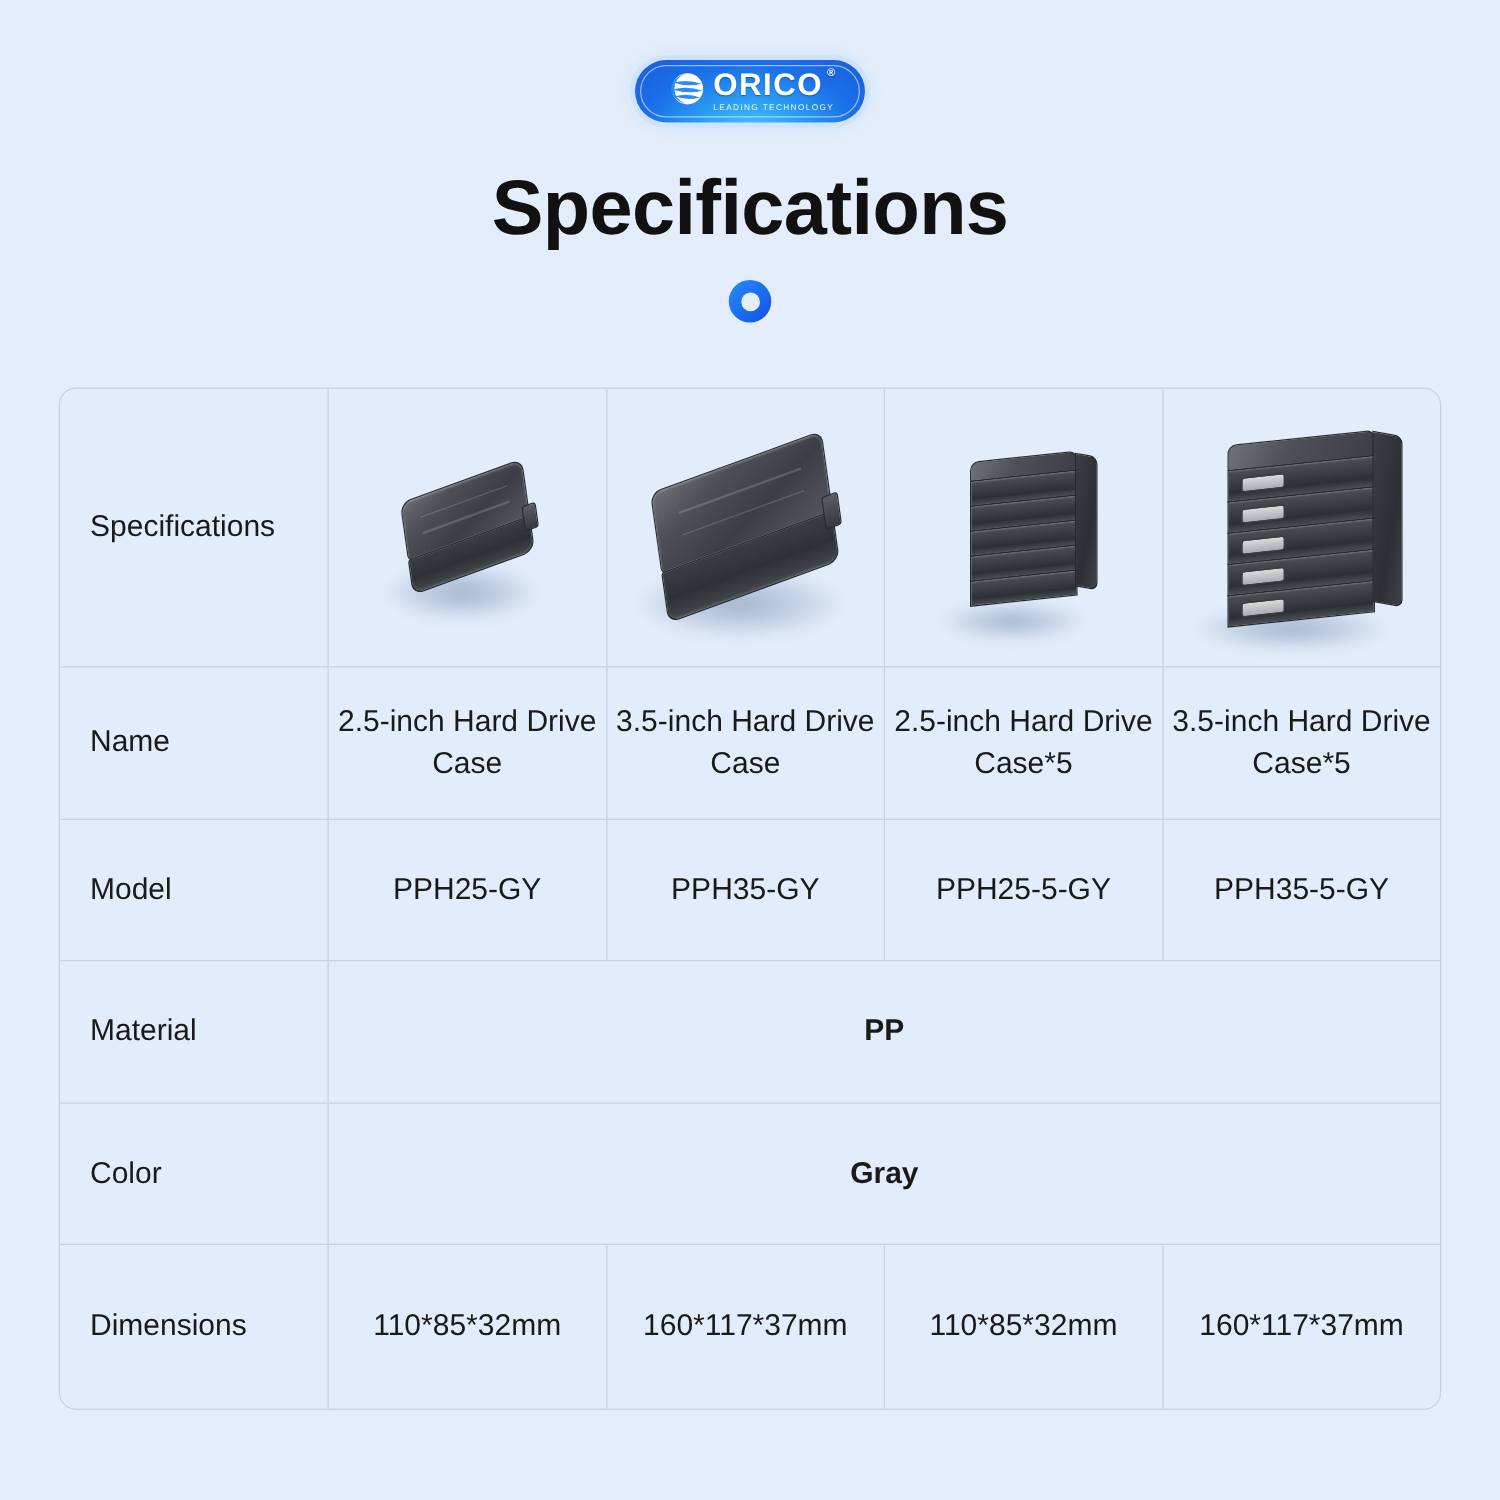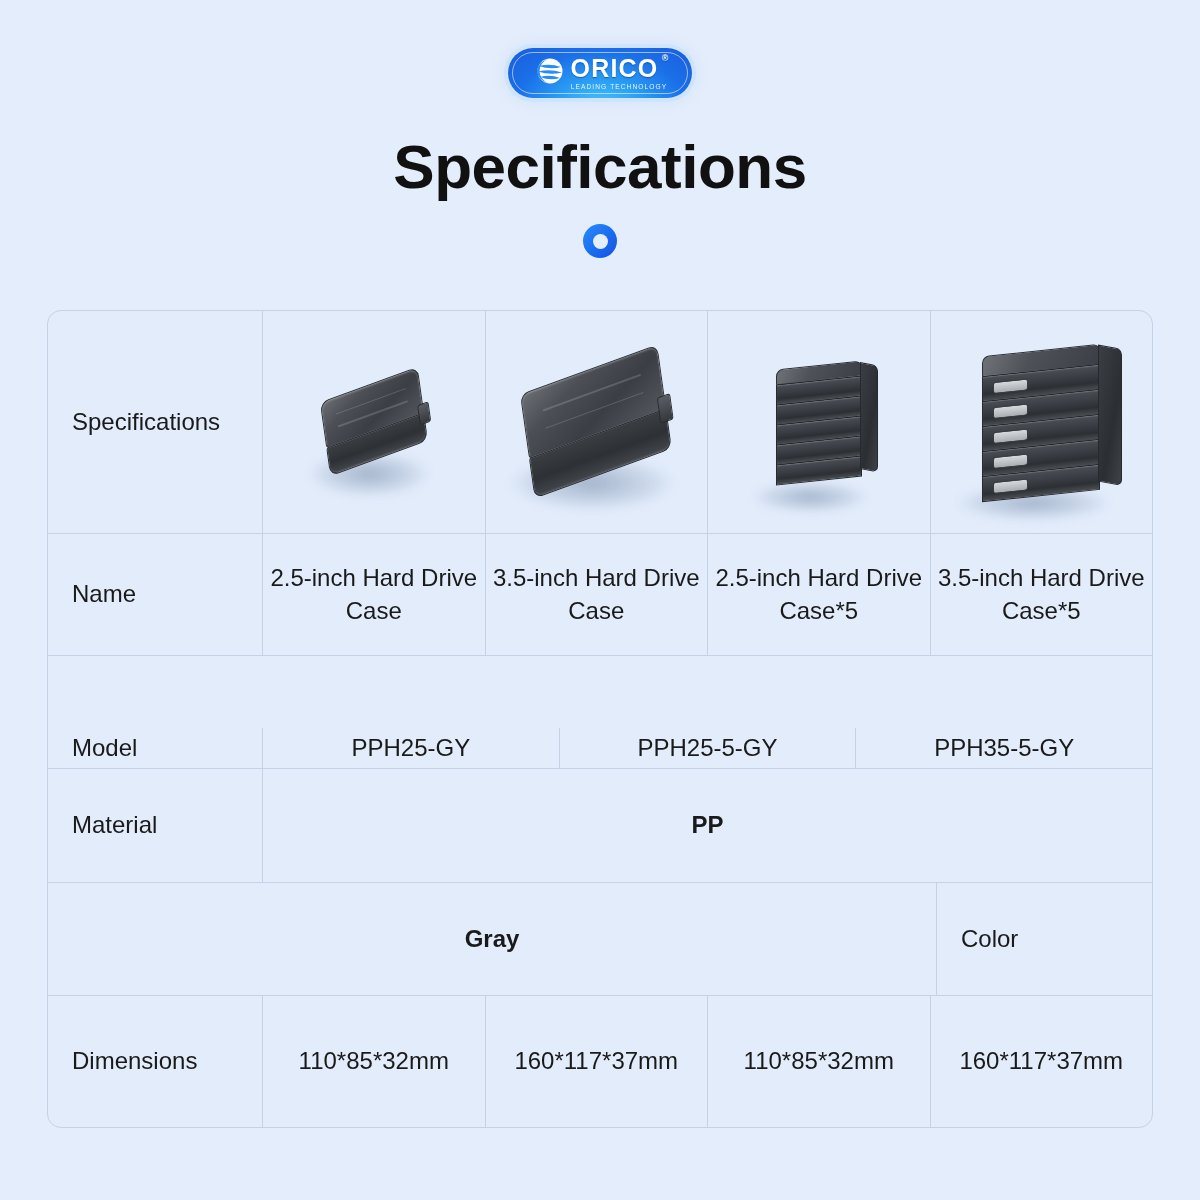--- a/index.html
+++ b/index.html
@@ -129,21 +129,21 @@
 
   .row {
     display: flex;
     width: 100%;
     border-bottom: 1px solid #c3d2e6;
   }
   .row:last-child { border-bottom: none; justify-content: center; }
 
   .row-images  { height: 223px; }
   .row-name    { height: 122px; }
-  .row-model   { height: 113px; align-items: flex-end; }
+  .row-model   { height: 113px; }
   .row-material{ height: 114px; }
   .row-color   { height: 113px; }
   .row-dims    { height: 131px; }
 
   .cell {
     display: flex;
     align-items: center;
     justify-content: center;
     border-right: 1px solid #c3d2e6;
     font-size: 24px;
@@ -374,32 +374,33 @@
       <div class="cell cell-label">Name</div>
       <div class="cell cell-prod">2.5-inch Hard Drive Case</div>
       <div class="cell cell-prod">3.5-inch Hard Drive Case</div>
       <div class="cell cell-prod">2.5-inch Hard Drive Case*5</div>
       <div class="cell cell-prod">3.5-inch Hard Drive Case*5</div>
     </div>
 
     <div class="row row-model">
       <div class="cell cell-label">Model</div>
       <div class="cell cell-prod">PPH25-GY</div>
+      <div class="cell cell-prod">PPH35-GY</div>
       <div class="cell cell-prod">PPH25-5-GY</div>
       <div class="cell cell-prod">PPH35-5-GY</div>
     </div>
 
     <div class="row row-material">
       <div class="cell cell-label">Material</div>
       <div class="cell cell-span">PP</div>
     </div>
 
     <div class="row row-color">
+      <div class="cell cell-label">Color</div>
       <div class="cell cell-span">Gray</div>
-      <div class="cell cell-label">Color</div>
     </div>
 
     <div class="row row-dims">
       <div class="cell cell-label">Dimensions</div>
       <div class="cell cell-prod">110*85*32mm</div>
       <div class="cell cell-prod">160*117*37mm</div>
       <div class="cell cell-prod">110*85*32mm</div>
       <div class="cell cell-prod">160*117*37mm</div>
     </div>
 

